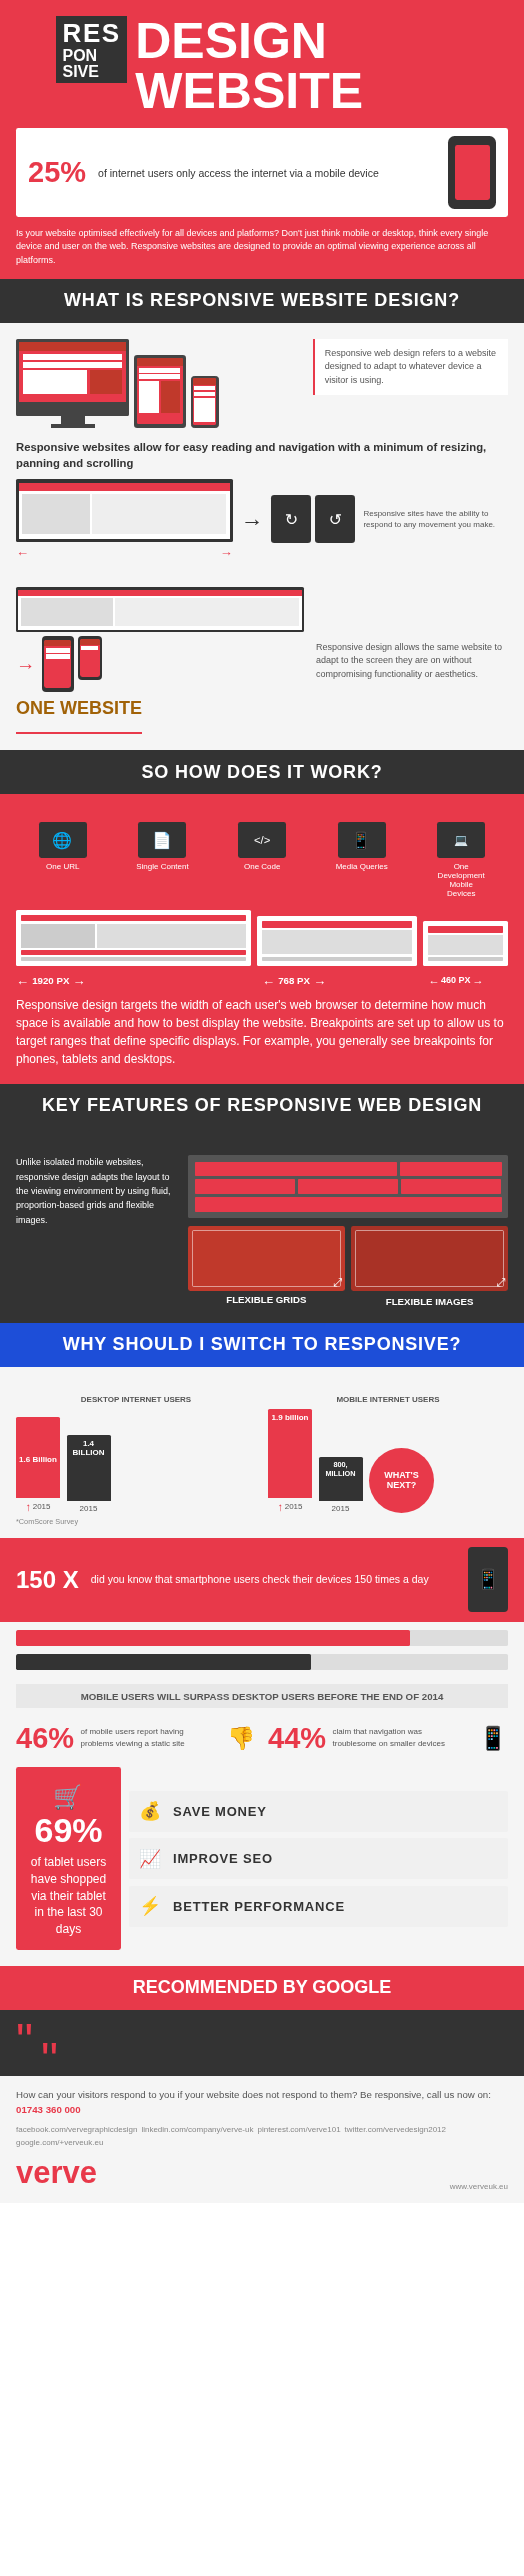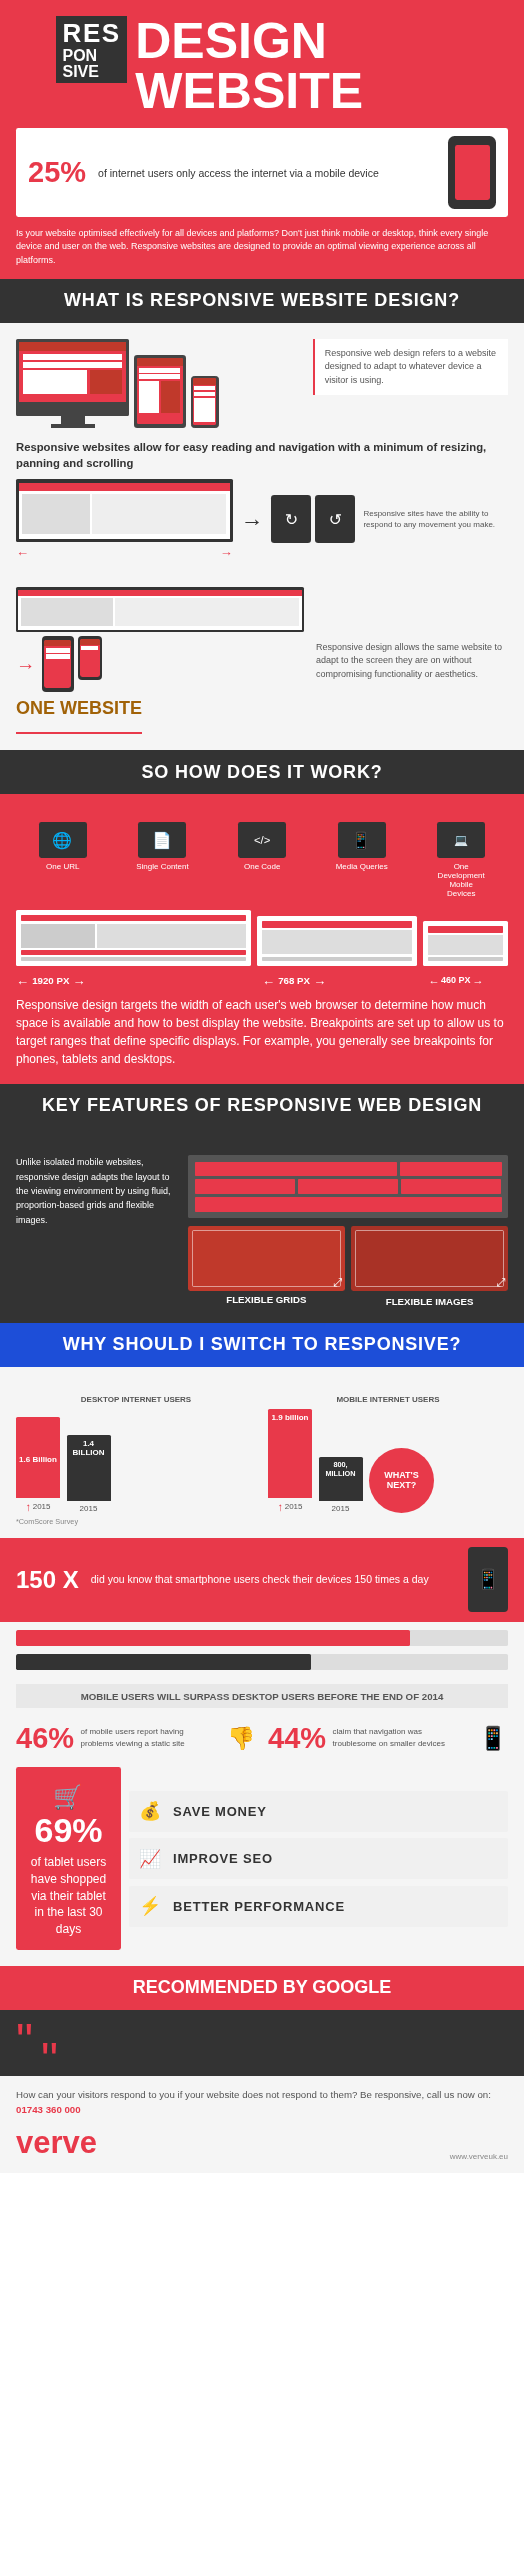--- a/index.html
+++ b/index.html
@@ -781,18 +781,25 @@
     <div class="quote-close">"</div>
   </div>
 </div>
 
 <div class="footer-section">
   <div class="footer-cta">
     <span>How can your visitors respond to you if your website does not respond to them?
 Be responsive, call us now on:</span>
     <strong>01743 360 000</strong>
   </div>
+  <div class="footer-links">
+    <span class="footer-link">facebook.com/vervegraphicdesign</span>
+    <span class="footer-link">linkedin.com/company/verve-uk</span>
+    <span class="footer-link">pinterest.com/verve101</span>
+    <span class="footer-link">twitter.com/vervedesign2012</span>
+    <span class="footer-link">google.com/+verveuk.eu</span>
+  </div>
   <div class="footer-bottom">
     <div class="verve-logo">verve</div>
     <div class="verve-url">www.verveuk.eu</div>
   </div>
 </div>
 
 
 </body></html>

